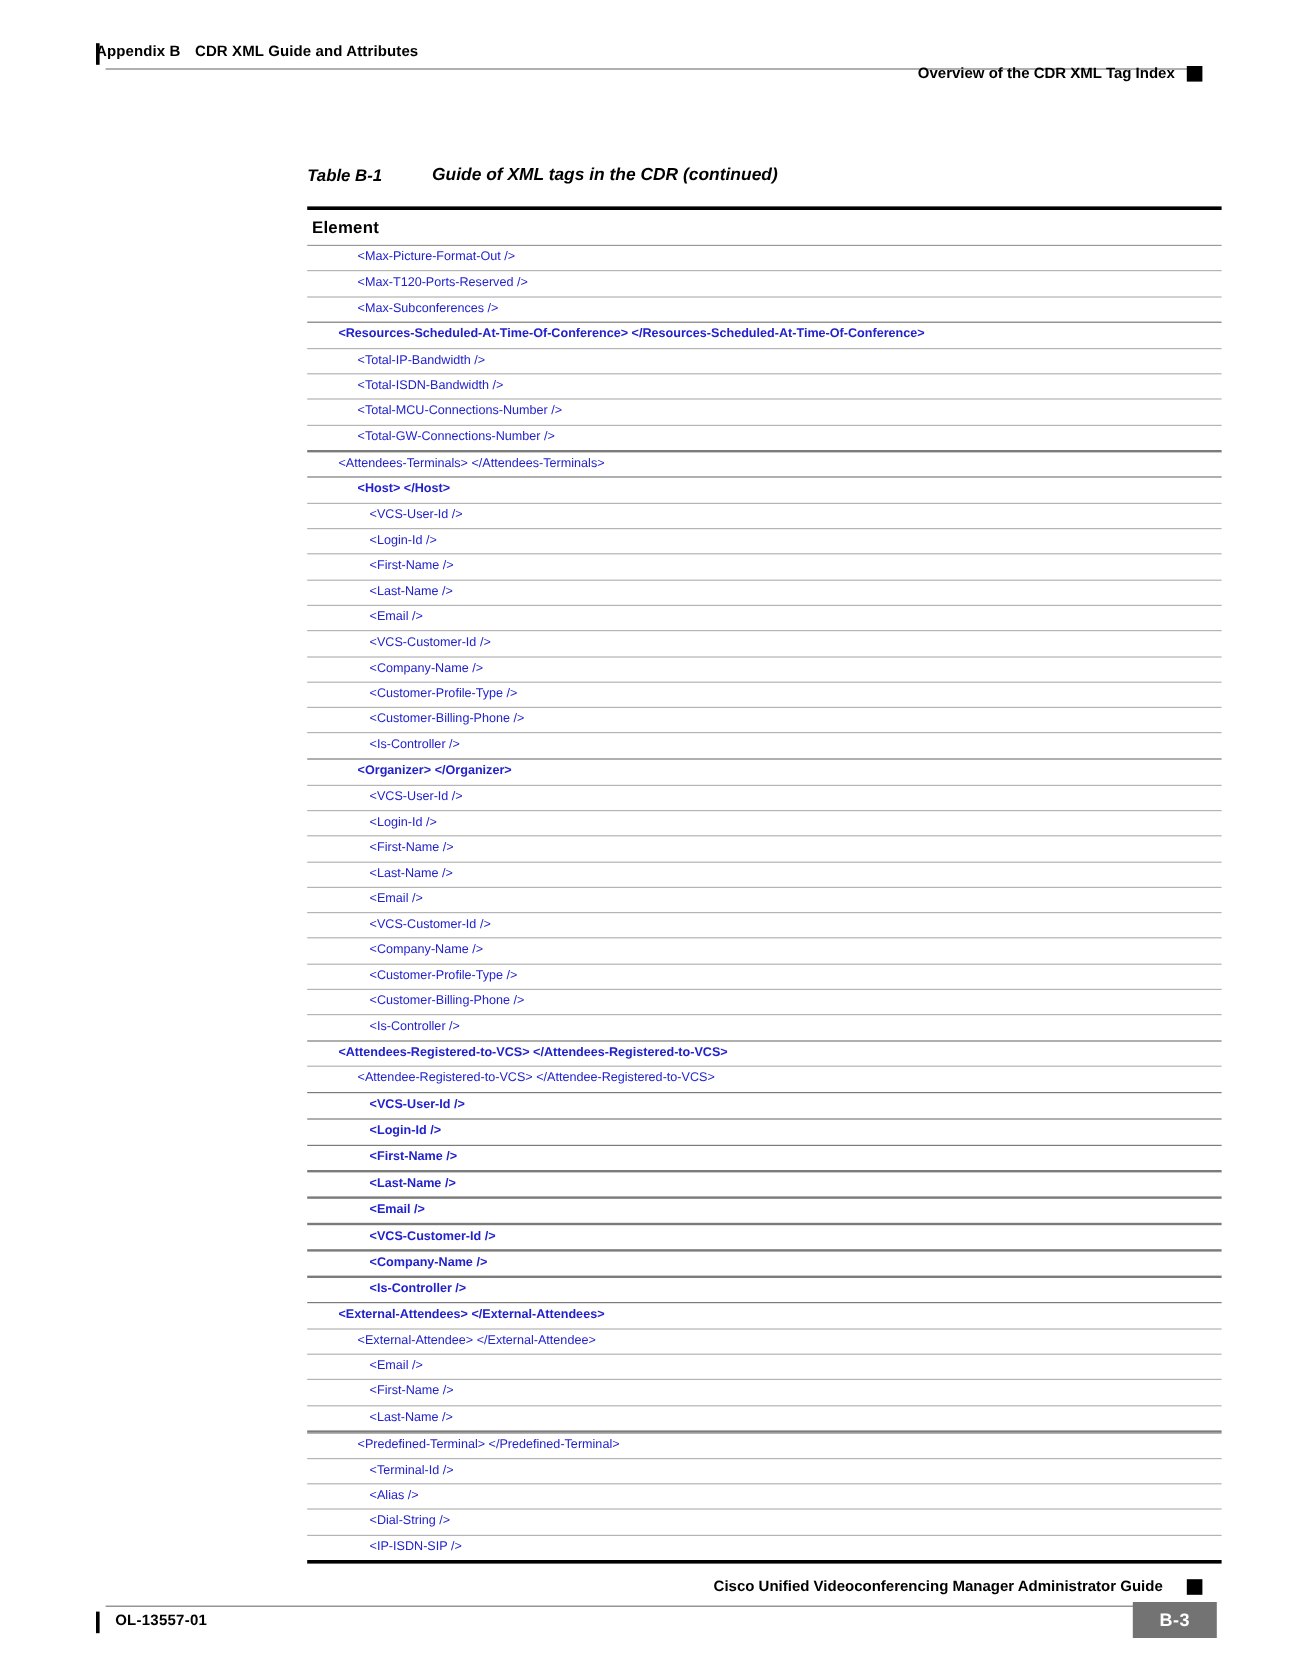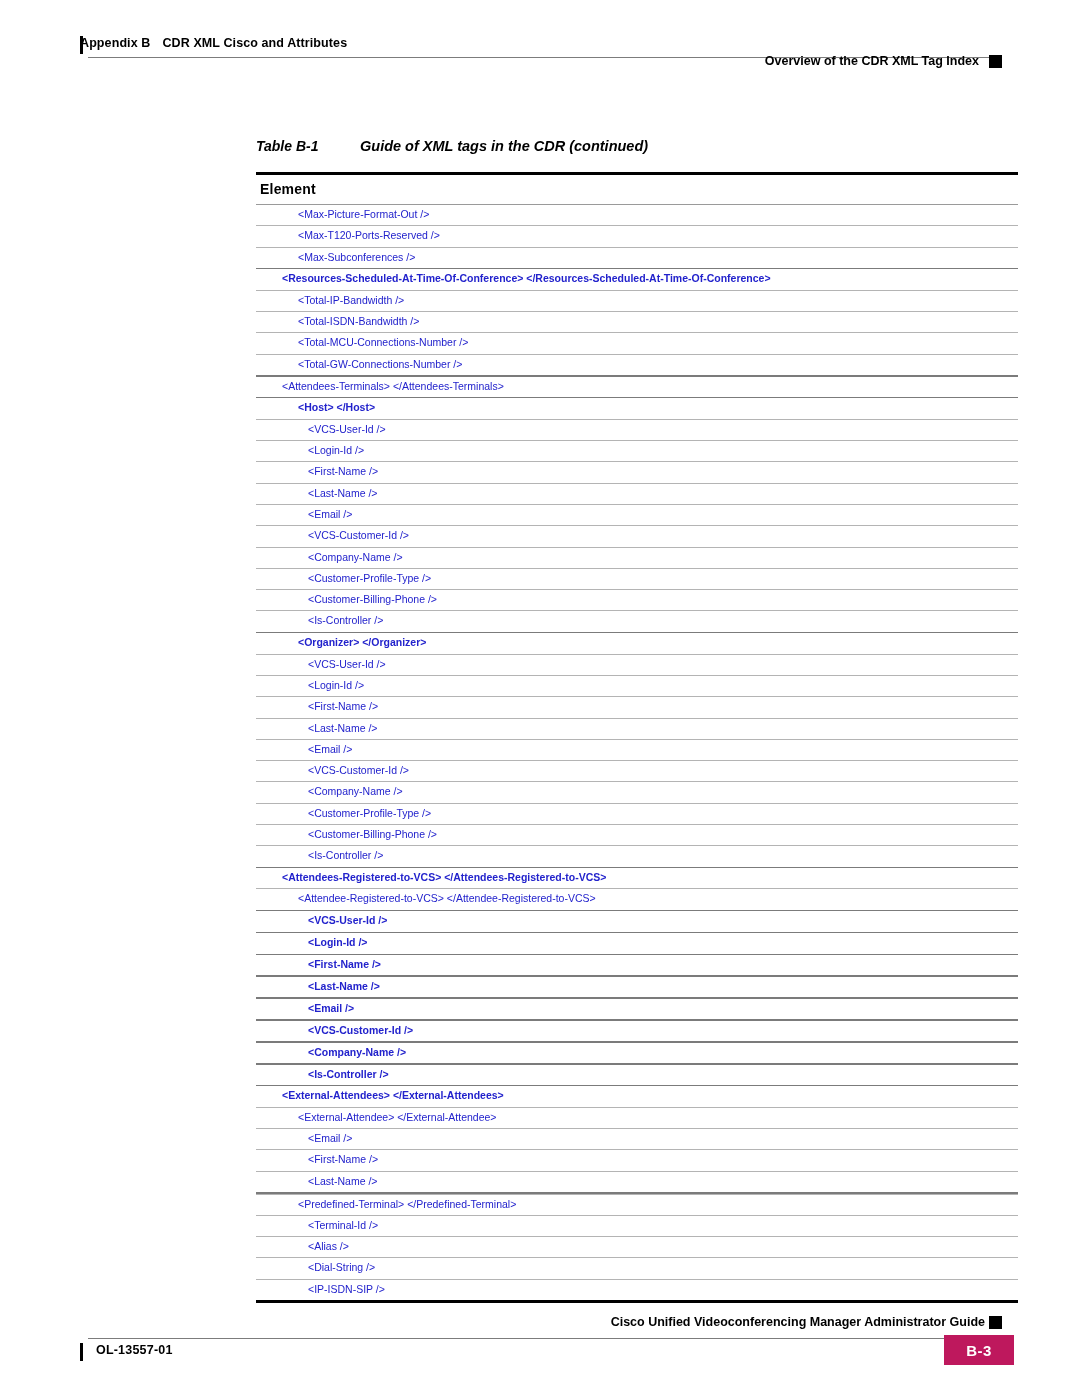--- a/index.html
+++ b/index.html
@@ -169,21 +169,21 @@
     bottom: 0;
     width: 1080px;
     height: 110px;
   }
   .ftr-right-row {
     position: absolute;
     right: 78px;
     top: 28px;
     display: flex;
     align-items: center;
-    gap: 4px;
+    gap: 20px;
   }
   .ftr-guide {
     font-size: 12.5px;
     font-weight: bold;
     white-space: nowrap;
   }
   .ftr-square {
     width: 13px;
     height: 13px;
     background: #000;
@@ -213,38 +213,38 @@
     font-weight: bold;
     letter-spacing: .2px;
     white-space: nowrap;
   }
   .ftr-pagetab {
     position: absolute;
     right: 66px;
     top: 48px;
     min-width: 70px;
     height: 30px;
-    background: #be185d;
+    background: #737373;
     color: #fff;
     font-size: 15px;
     font-weight: bold;
     display: flex;
     align-items: center;
     justify-content: center;
     letter-spacing: .4px;
   }
 </style>
 </head>
 <body>
 
 <div class="page-header">
   <div class="hdr-tick"></div>
   <div class="hdr-left-row">
     <span class="hdr-appendix">Appendix B</span>
-    <span class="hdr-apptitle">CDR XML Cisco and Attributes</span>
+    <span class="hdr-apptitle">CDR XML Guide and Attributes</span>
   </div>
   <div class="hdr-rule"></div>
   <div class="hdr-right-row">
     <span class="hdr-section">Overview of the CDR XML Tag Index</span>
     <span class="hdr-square"></span>
   </div>
 </div>
 
 <div class="table-caption">
   <span class="cap-num">Table B-1</span>

